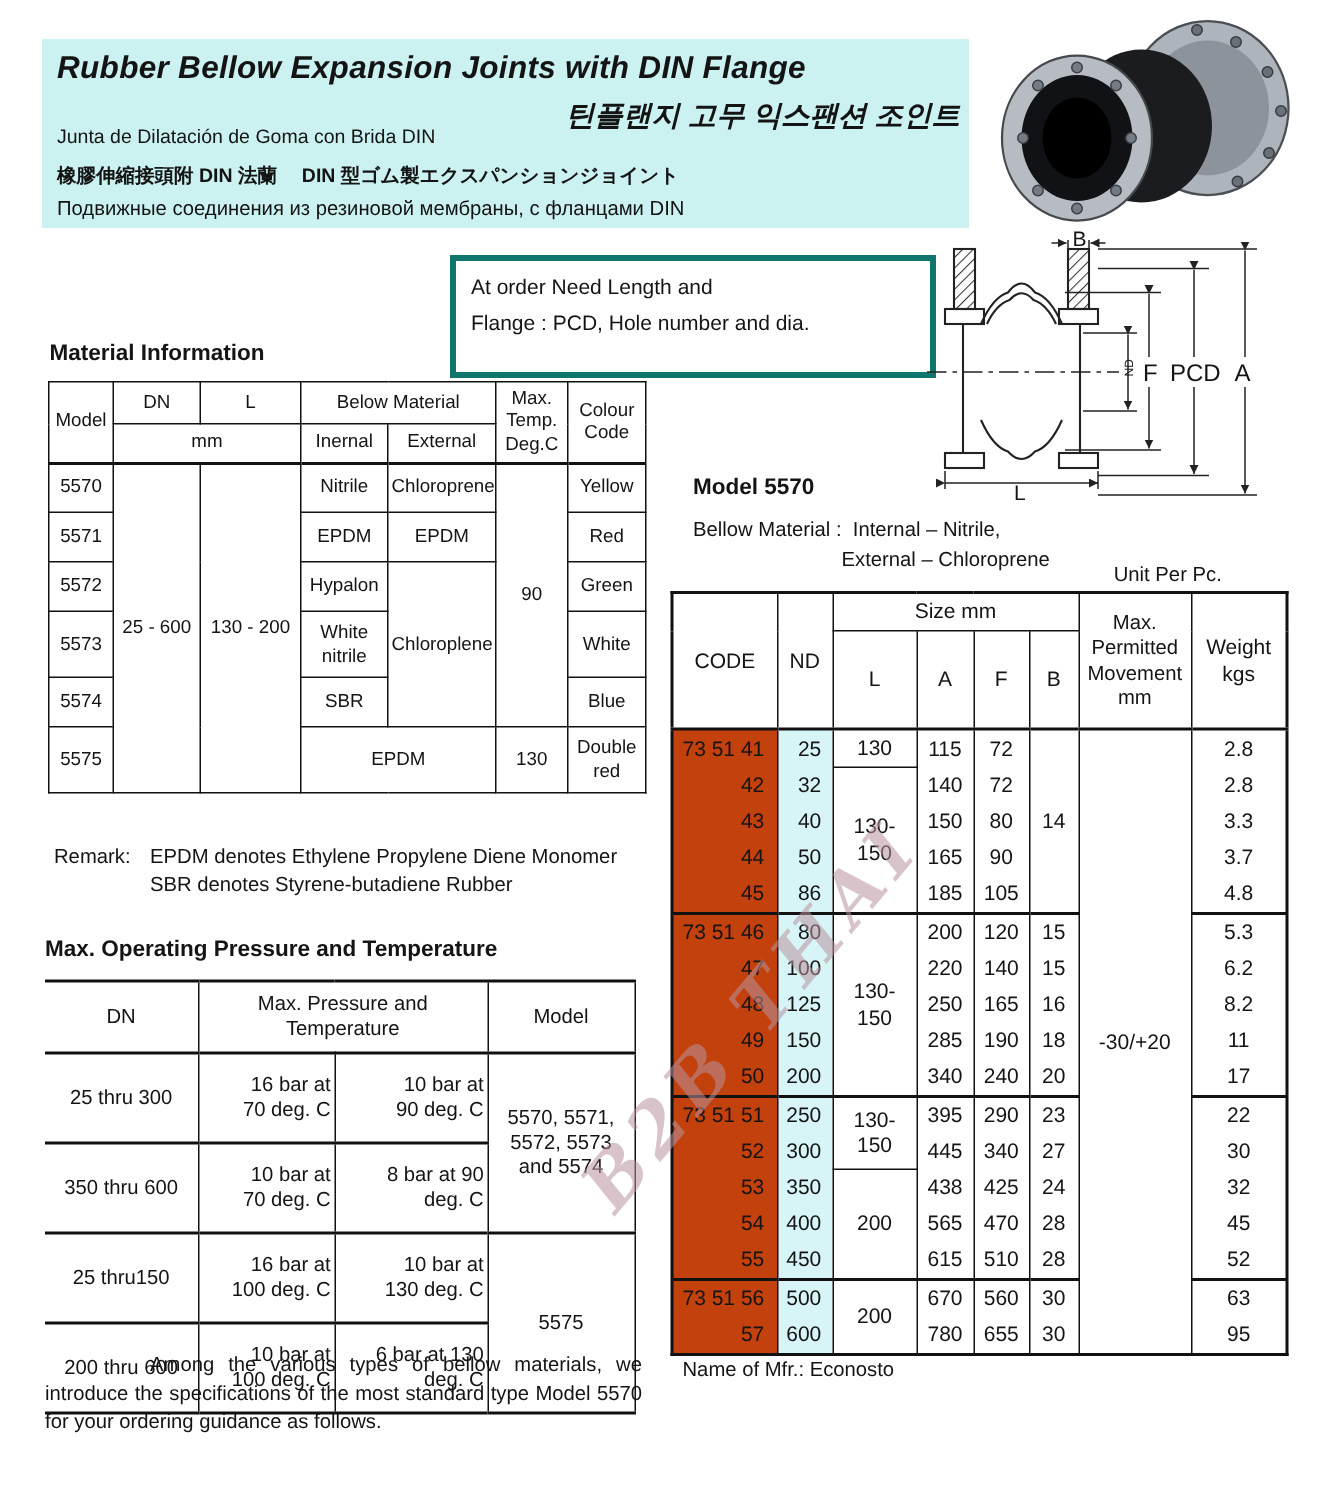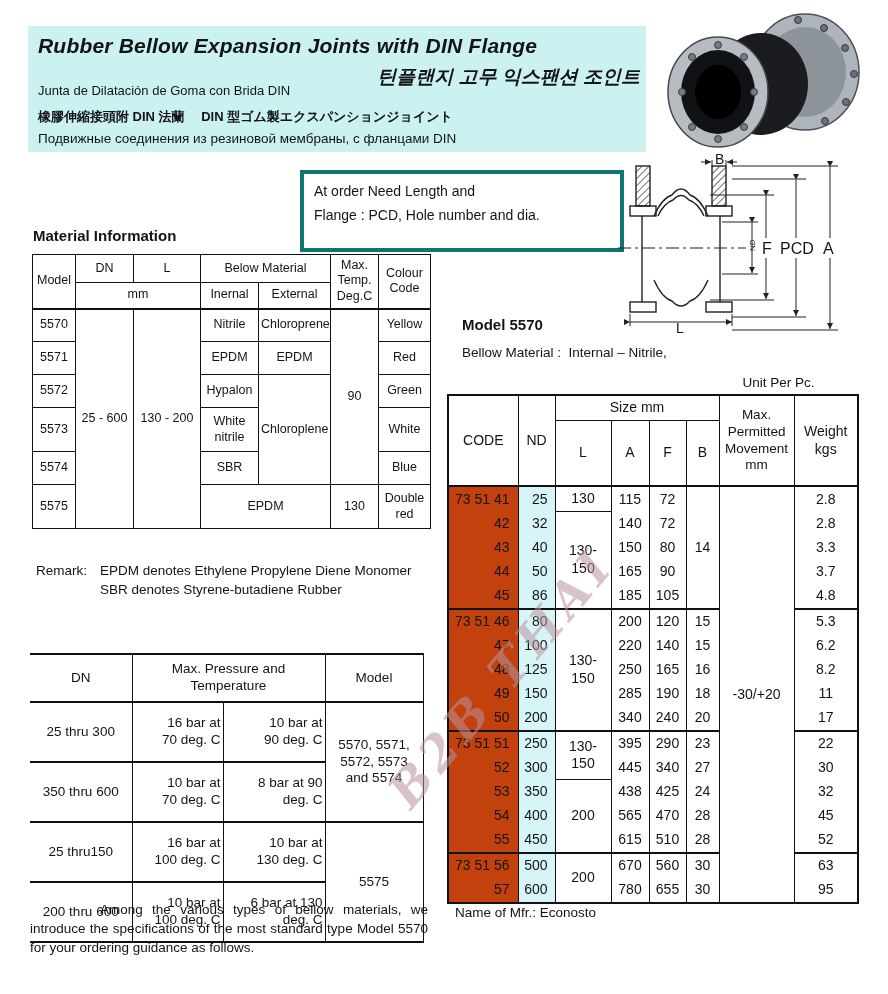--- a/index.html
+++ b/index.html
@@ -261,20 +261,21 @@
   </table>
 
   <div id="remark" class="abs">
     <span class="lbl">Remark:</span>
     <span>
       <span>EPDM denotes Ethylene Propylene Diene Monomer</span><br>
       <span>SBR denotes Styrene-butadiene Rubber</span>
     </span>
   </div>
 
+  <div id="h-pressure" class="abs h1">Max. Operating Pressure and Temperature</div>
 
   <table id="t-pressure" class="abs">
     <colgroup>
         <col style="width:102px">
         <col style="width:91px">
         <col style="width:102px">
         <col style="width:98px">
       </colgroup>
     <thead>
       <tr>
@@ -321,20 +322,21 @@
   </table>
 
   <div id="para" class="abs">Among the various types of bellow materials, we introduce the specifications of the most standard type Model 5570 for your ordering guidance as follows.</div>
 
   <div id="h-model" class="abs h1">Model 5570</div>
   <div id="bellow-mat" class="abs">
     <div>
       <span>Bellow Material :</span>&nbsp;
       <span>Internal – Nitrile,</span>
     </div>
+    <div class="ind">External – Chloroprene</div>
   </div>
   <div id="unit" class="abs">Unit Per Pc.</div>
 
   <table id="t-main" class="abs">
     <colgroup>
         <col style="width:70px">
         <col style="width:37px">
         <col style="width:56px">
         <col style="width:38px">
         <col style="width:37px">

